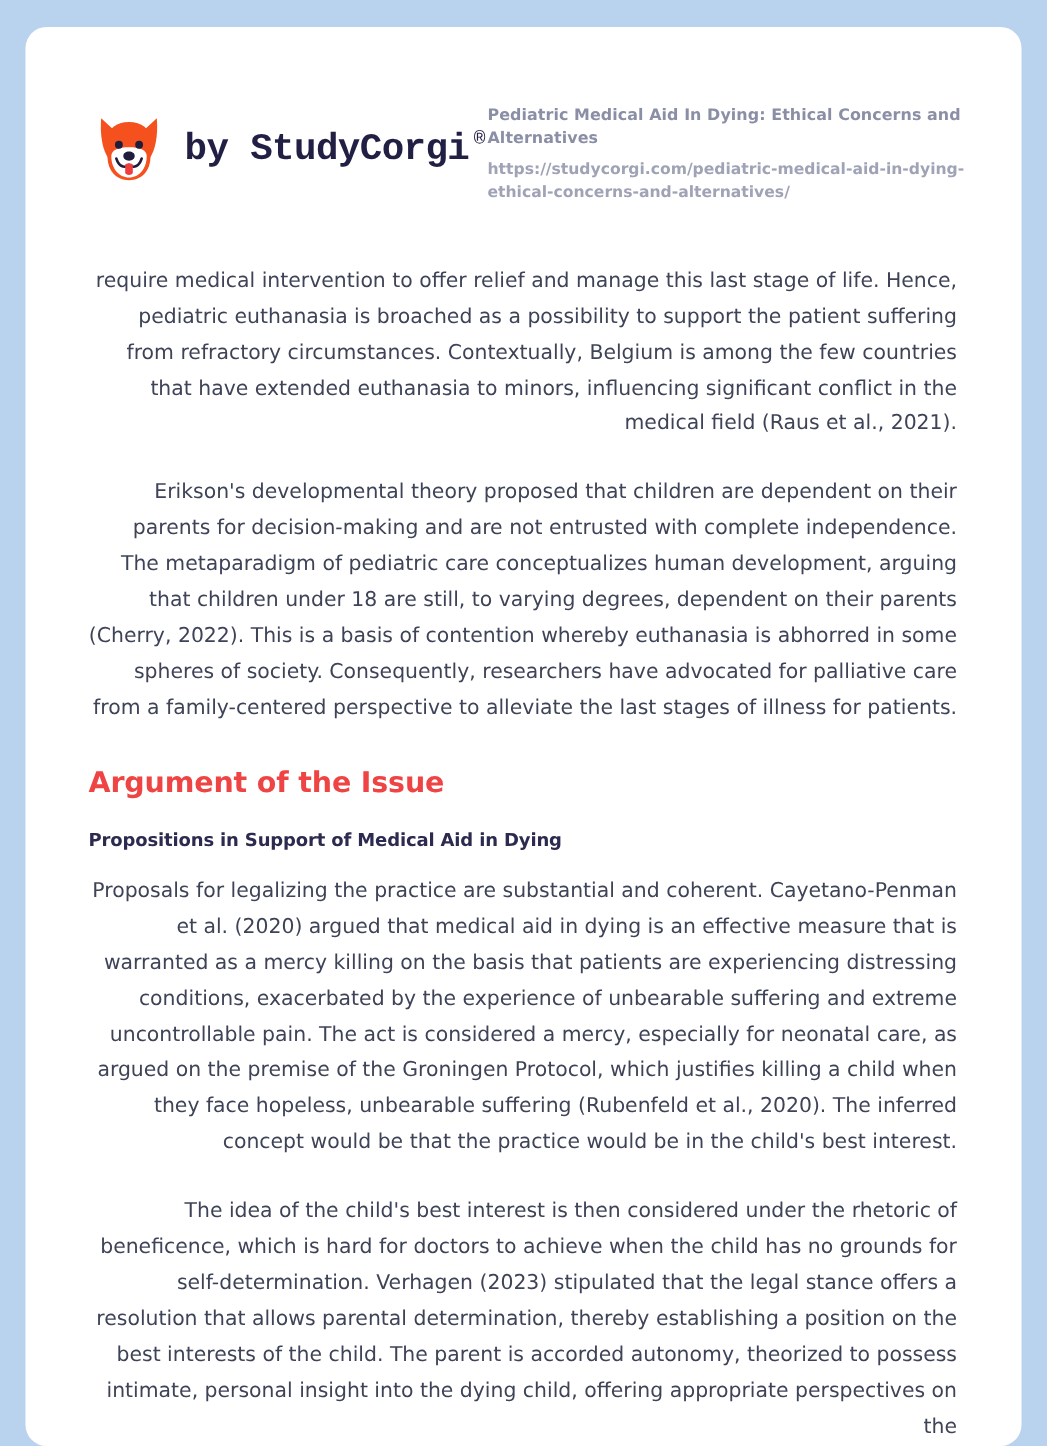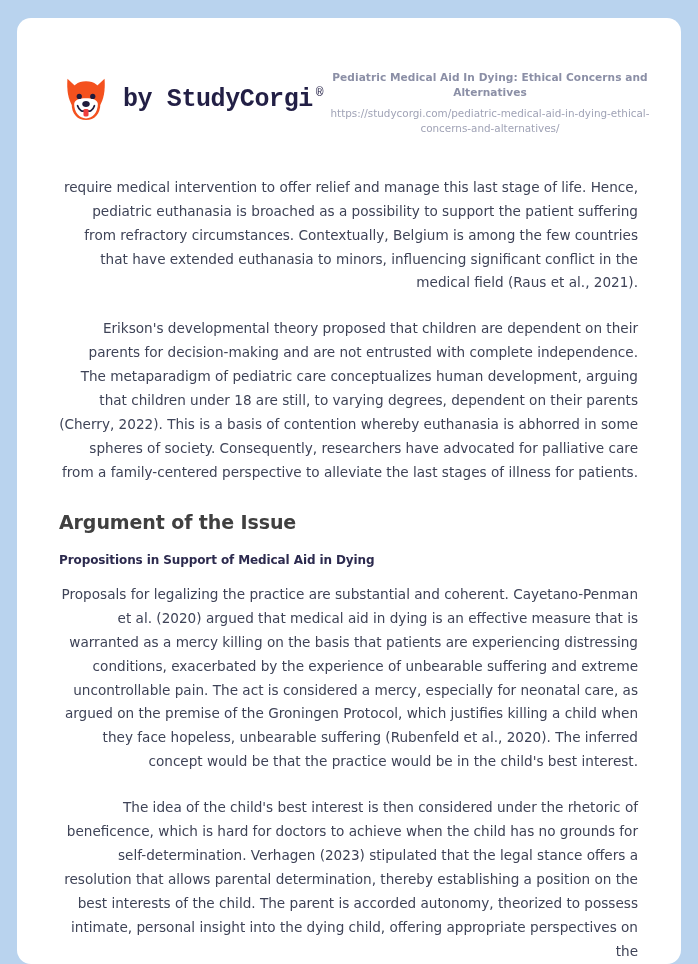--- a/index.html
+++ b/index.html
@@ -36,55 +36,56 @@
     position: relative;
     text-align: center;
   }
   .brand-text .reg {
     font-size: 13px;
     vertical-align: super;
     font-weight: normal;
     margin-left: 3px;
   }
   .doc-meta {
-    text-align: center;
+    text-align: left;
     max-width: 330px;
     padding-top: 6px;
   }
   .doc-title {
     font-size: 10.6px;
     font-weight: bold;
     color: #8b8fa6;
     line-height: 1.38;
     letter-spacing: 0.05px;
   }
   .doc-url {
     margin-top: 7px;
     font-size: 10.4px;
     color: #a0a3b6;
     line-height: 1.42;
     word-break: break-word;
+    font-weight: bold;
   }
   
   .doc-body {
     padding: 0 43px 0 42px;
     margin-top: 40px;
   }
   .doc-body p {
     margin: 0 0 22px 0;
     font-size: 13.6px;
     line-height: 1.76;
     color: #3e4357;
     text-align: right;
   }
   .doc-body h2 {
     margin: 26px 0 14px 0;
     font-size: 19px;
     font-weight: bold;
-    color: #404040;
+    color: #ef4444;
     letter-spacing: -0.1px;
   }
   .doc-body h3 {
     margin: 20px 0 16px 0;
     font-size: 12px;
     font-weight: bold;
     color: #2c2a4e;
     letter-spacing: -0.1px;
   }
 </style>

